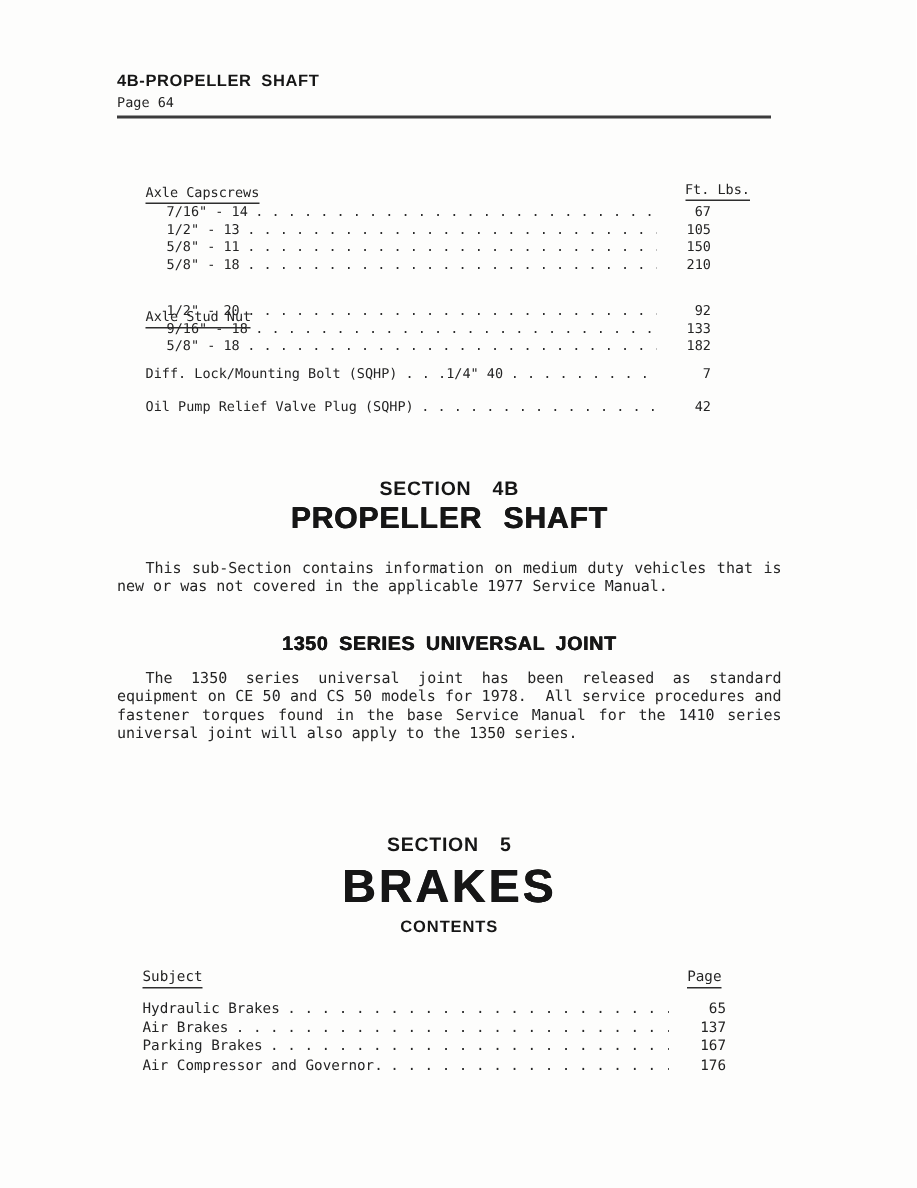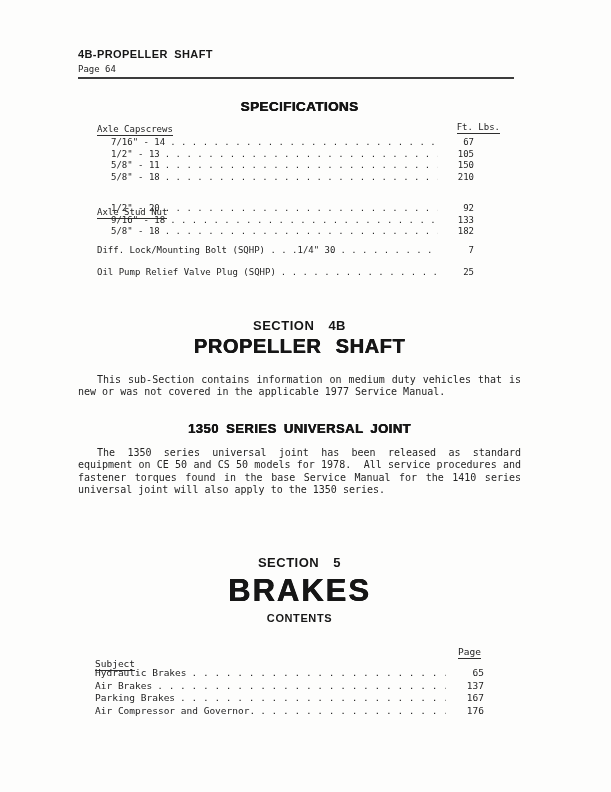--- a/index.html
+++ b/index.html
@@ -44,35 +44,34 @@
   .sec4b-title{top:335px;font-size:20px;word-spacing:8px;letter-spacing:0.6px;}
   .para{left:78px;width:443px;font-size:10px;line-height:12.3px;
         text-align:justify;text-indent:19px;white-space:pre-wrap;color:#242424;}
   .para1{top:374px;}
   .sub-title{top:421px;font-size:13px;word-spacing:3px;letter-spacing:0.5px;}
   .para2{top:447px;}
   
   .sec5-label{top:555px;font-size:13px;word-spacing:10px;letter-spacing:0.5px;}
   .sec5-title{top:573px;font-size:31px;letter-spacing:2px;}
   .contents-label{top:612px;font-size:11px;letter-spacing:0.6px;}
-  .subject-hdr{left:95px;top:646px;font-size:9.5px;margin-top:12px;}
+  .subject-hdr{left:95px;top:646px;font-size:9.5px;}
   .pagecol-hdr{right:130px;top:646px;font-size:9.5px;}
   .contents-rows{left:95px;top:667px;width:391px;font-size:9.5px;line-height:12.6px;}
   .contents-rows .val{margin-right:2px;width:32px;}
 </style>
 </head>
 <body>
 
 <div class="page">
 
   <div class="abs h-sans hdr-title">4B-PROPELLER SHAFT</div>
   <div class="abs mono hdr-page">Page 64</div>
   <div class="abs hdr-rule"></div>
 
-  <div class="abs center-band h-sans heavy spec-title">SPECIFICATIONS</div>
   <div class="abs mono ftlbs"><span class="u">Ft. Lbs.</span></div>
 
   <div class="abs mono grp-name grp1-name"><span class="u">Axle Capscrews</span></div>
   <div class="abs mono rows rows1">
     <div class="lrow">
       <span class="lbl">7/16" - 14</span>
         <span class="dots">. . . . . . . . . . . . . . . . . . . . . . . . . . . . . . . . . . . . . . . . . . . . . . . . . . . . . . . . . . . . </span>
         <span class="val">67</span>
     </div>
     <div class="lrow">
@@ -106,30 +105,30 @@
     </div>
     <div class="lrow">
       <span class="lbl">5/8" - 18</span>
         <span class="dots">. . . . . . . . . . . . . . . . . . . . . . . . . . . . . . . . . . . . . . . . . . . . . . . . . . . . . . . . . . . . </span>
         <span class="val">182</span>
     </div>
   </div>
 
   <div class="abs mono xrow xrow1">
     <div class="lrow">
-      <span class="lbl">Diff. Lock/Mounting Bolt (SQHP) . . .1/4" 30</span>
+      <span class="lbl">Diff. Lock/Mounting Bolt (SQHP) . . .1/4" 40</span>
         <span class="dots">. . . . . . . . . . . . . . . . . . . . . . . . . . . . . . . . . . . . . . . . . . . . . . . . . . . . . . . . . . . . </span>
         <span class="val">7</span>
     </div>
   </div>
   <div class="abs mono xrow xrow2">
     <div class="lrow">
       <span class="lbl">Oil Pump Relief Valve Plug (SQHP)</span>
         <span class="dots">. . . . . . . . . . . . . . . . . . . . . . . . . . . . . . . . . . . . . . . . . . . . . . . . . . . . . . . . . . . . </span>
-        <span class="val">25</span>
+        <span class="val">42</span>
     </div>
   </div>
 
   <div class="abs center-band h-sans sec4b-label">SECTION 4B</div>
   <div class="abs center-band h-sans heavy sec4b-title">PROPELLER SHAFT</div>
   <div class="abs para para1">This sub-Section contains information on medium duty vehicles that is new or was not covered in the applicable 1977 Service Manual.</div>
 
   <div class="abs center-band h-sans heavy sub-title">1350 SERIES UNIVERSAL JOINT</div>
   <div class="abs para para2">The 1350 series universal joint has been released as standard equipment on CE 50 and CS 50 models for 1978.  All service procedures and fastener torques found in the base Service Manual for the 1410 series universal joint will also apply to the 1350 series.</div>
 

